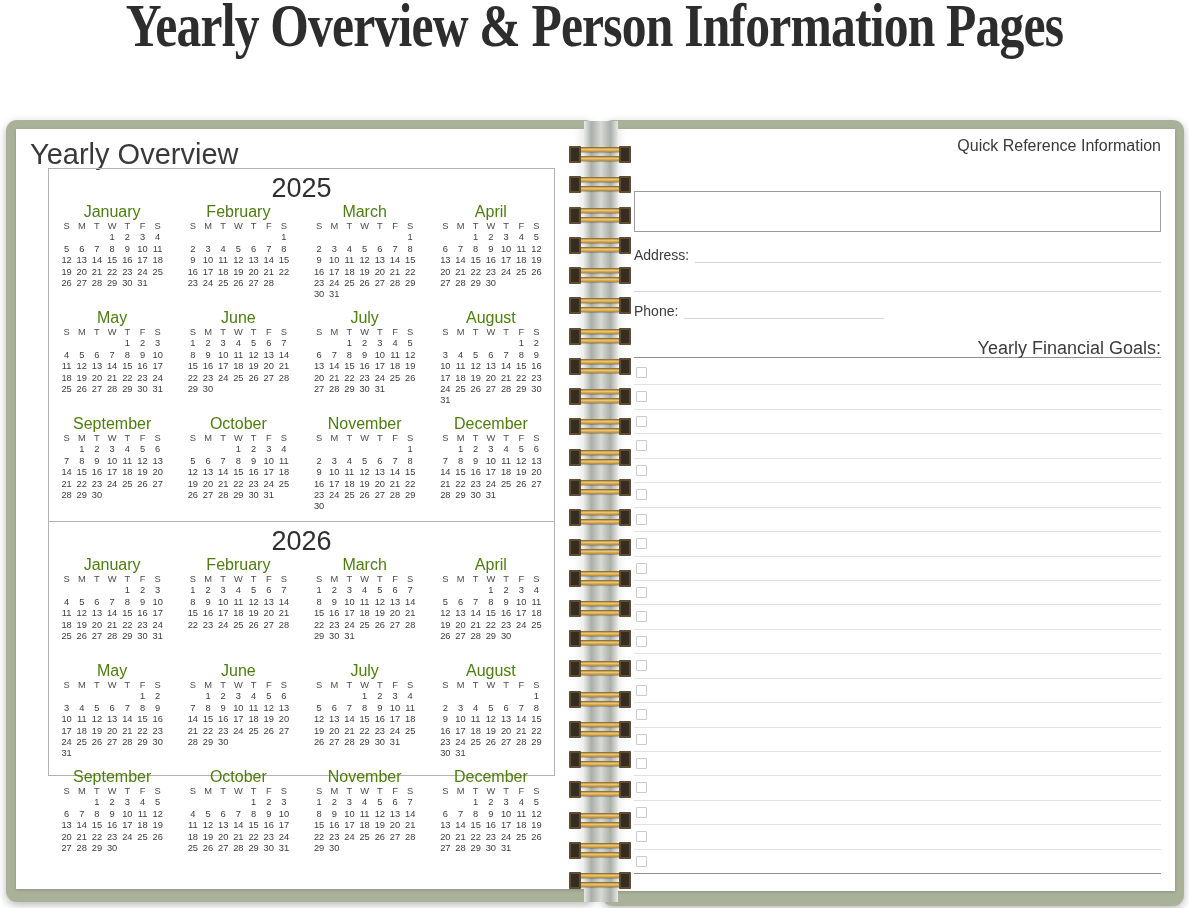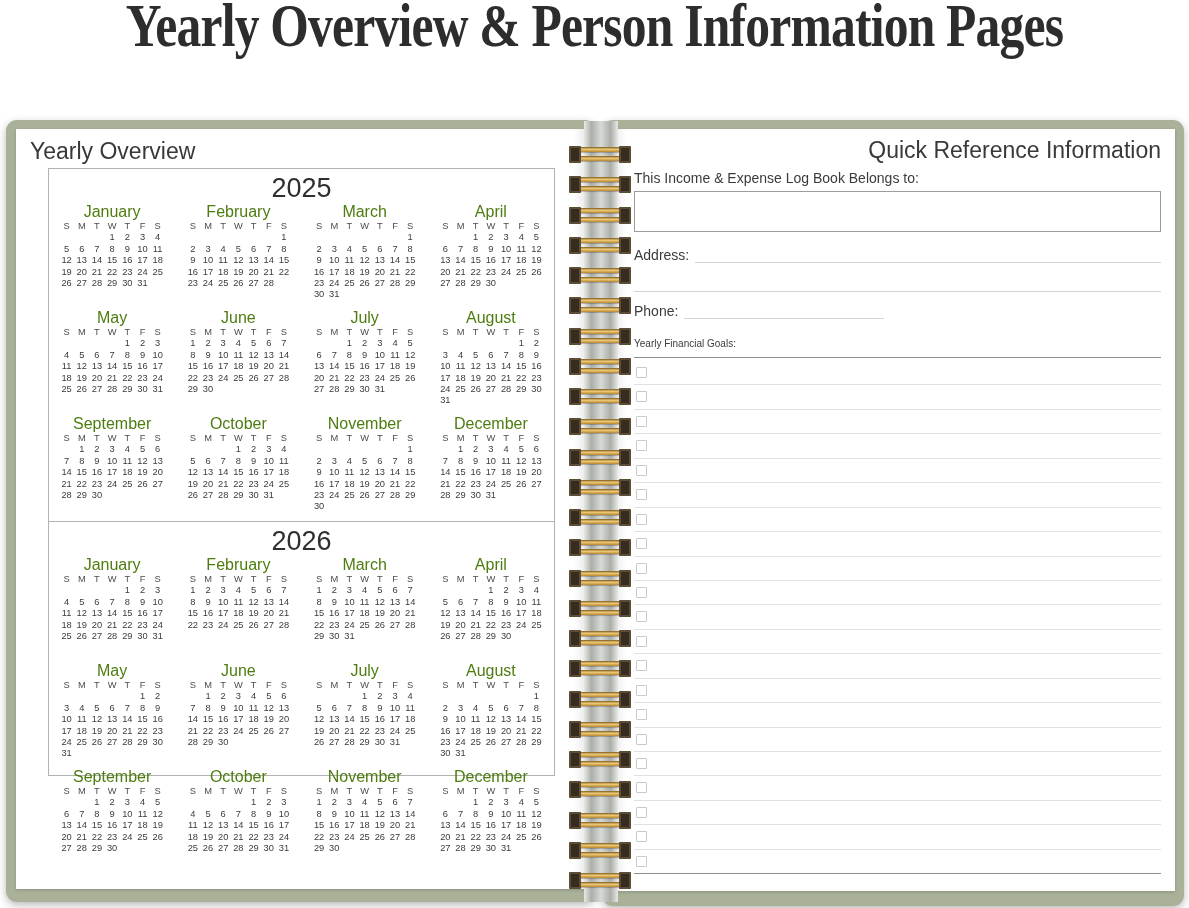--- a/index.html
+++ b/index.html
@@ -20,21 +20,21 @@
   #right-cover{ left:602px; top:120px; width:582px; height:786px; }
   .page{ position:absolute; background:#fff; box-shadow:0 1px 3px rgba(0,0,0,.18); }
   #left-page{ left:16px; top:129px; width:572px; height:760px; }
   #right-page{ left:612px; top:129px; width:563px; height:762px; }
   #left-page::after{ content:''; position:absolute; right:0; top:0; width:14px; height:100%;
     background:linear-gradient(90deg, rgba(0,0,0,0), rgba(0,0,0,.10)); }
   #right-page::before{ content:''; position:absolute; left:0; top:0; width:14px; height:100%;
     background:linear-gradient(270deg, rgba(0,0,0,0), rgba(0,0,0,.10)); }
 
   
-  #left-header{ position:absolute; left:14px; top:9px; font-size:23px; color:#393939; }
+  #left-header{ position:absolute; left:14px; top:9px; font-size:29px; color:#393939; }
   #calendar-box{ position:absolute; left:32px; top:39px; width:507px; height:608px;
                  border:1px solid #b2b2b2; }
   .year-section{ height:352px; padding-top:2px; }
   .year-section + .year-section{ border-top:1px solid #b2b2b2; height:351px; }
   .year-heading{ text-align:center; font-size:27px; color:#2f2f2f; height:33px; line-height:34px; }
   .month-row{ display:flex; height:106px; }
   .month{ width:25%; text-align:center; }
   .month-name{ font-size:16px; color:#4d7c0f; height:15px; line-height:15px; margin-bottom:2px; }
   .day-grid{ display:grid; grid-template-columns:repeat(7,15.2px); justify-content:center; }
   .day-grid span{ font-size:9.3px; line-height:11.4px; text-align:center; color:#3b3b3b; }
@@ -47,36 +47,36 @@
   .ring{ position:absolute; left:0; width:62px; height:17px; }
   .ring .bar{ position:absolute; left:8px; right:8px; height:5px; border-radius:2px;
     background:linear-gradient(180deg,#7a5a1e 0%,#efcb78 45%,#b8852c 100%);
     box-shadow:0 1px 1px rgba(0,0,0,.25); }
   .ring .bar.t{ top:1px; } .ring .bar.b{ top:10px; }
   .ring .hole{ position:absolute; top:0; width:12px; height:17px; border-radius:2px;
     background:var(--hole); box-shadow:inset 0 0 0 2px #5d4d34, inset 0 0 2px #000; }
   .ring .hole.l{ left:0; } .ring .hole.r{ right:0; }
 
   
-  #qr-title{ position:absolute; right:14px; top:8px; font-size:23px; color:#393939; }
+  #qr-title{ position:absolute; right:14px; top:8px; font-size:16px; color:#393939; }
   #belongs-label{ position:absolute; left:22px; top:41px; font-size:14px; }
   #belongs-box{ position:absolute; left:22px; top:62px; width:527px; height:41px;
                 border:1px solid #9c9c9c; background:#fff; }
   .field-row{ position:absolute; left:22px; width:527px; display:flex; align-items:flex-end;
               font-size:14px; height:22px; }
   .fill-line{ flex:1; border-bottom:1px solid #d4d4d4; margin-left:6px; height:100%; }
   #address-row{ top:112px; }
   #address-line2{ position:absolute; left:22px; top:143px; width:527px; height:20px;
                   border-bottom:1px solid #d4d4d4; }
   #contact-row{ top:168px; }
   #contact-row .half{ display:flex; align-items:flex-end; }
   #contact-row .half.phone{ width:250px; }
   #contact-row .half.email{ flex:1; margin-left:0; }
   #goals-row{ position:absolute; left:22px; top:209px; width:527px; height:20px;
-              font-size:10px; border-bottom:1px solid #8f8f8f; }
+              font-size:18px; border-bottom:1px solid #8f8f8f;text-align:right; }
   #goal-rows{ position:absolute; left:22px; top:232px; width:527px; }
   .goal-row{ height:24.45px; border-bottom:1px solid #e1e1e1; padding:6px 0 0 2px; }
   .goal-row:last-child{ border-bottom-color:#8f8f8f; }
   .checkbox{ display:block; width:11px; height:11px; border:1.5px solid #cacaca;
              border-radius:1px; background:transparent; }
 </style>
 </head>
 <body>
 
 <div class="stage">
@@ -1345,21 +1345,20 @@
         <div class="bar t"></div>
         <div class="bar b"></div>
         <div class="hole l"></div>
         <div class="hole r"></div>
       </div>
     </div>
 
   <div class="cover" id="right-cover"></div>
   <div class="page" id="right-page">
     <div id="qr-title">Quick Reference Information</div>
-    <div id="belongs-label">This Income &amp; Expense Log Book Belongs to:</div>
     <div id="belongs-box"></div>
 
     <div class="field-row" id="address-row">
       <span>Address:</span>
       <span class="fill-line"></span>
     </div>
     <div id="address-line2"></div>
 
     <div class="field-row" id="contact-row">
       <span class="half phone">

